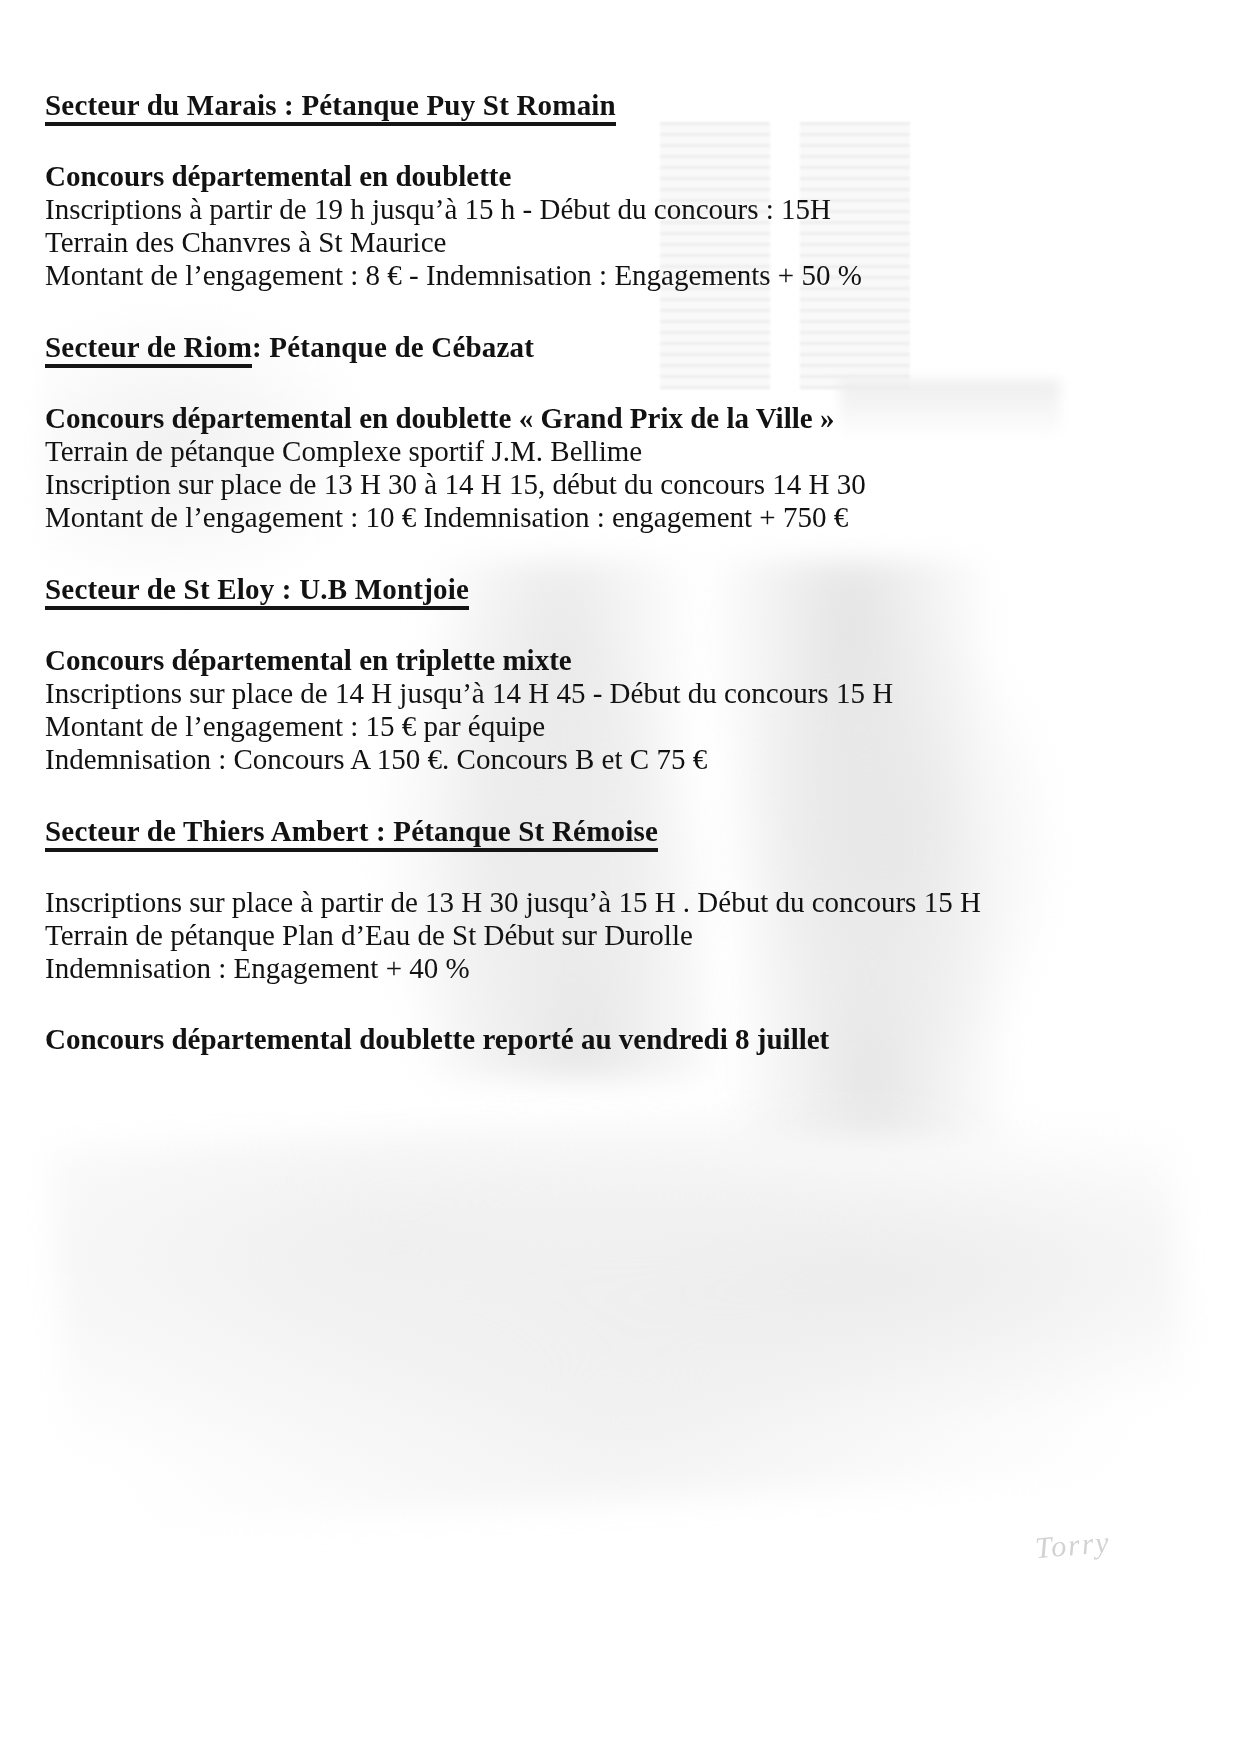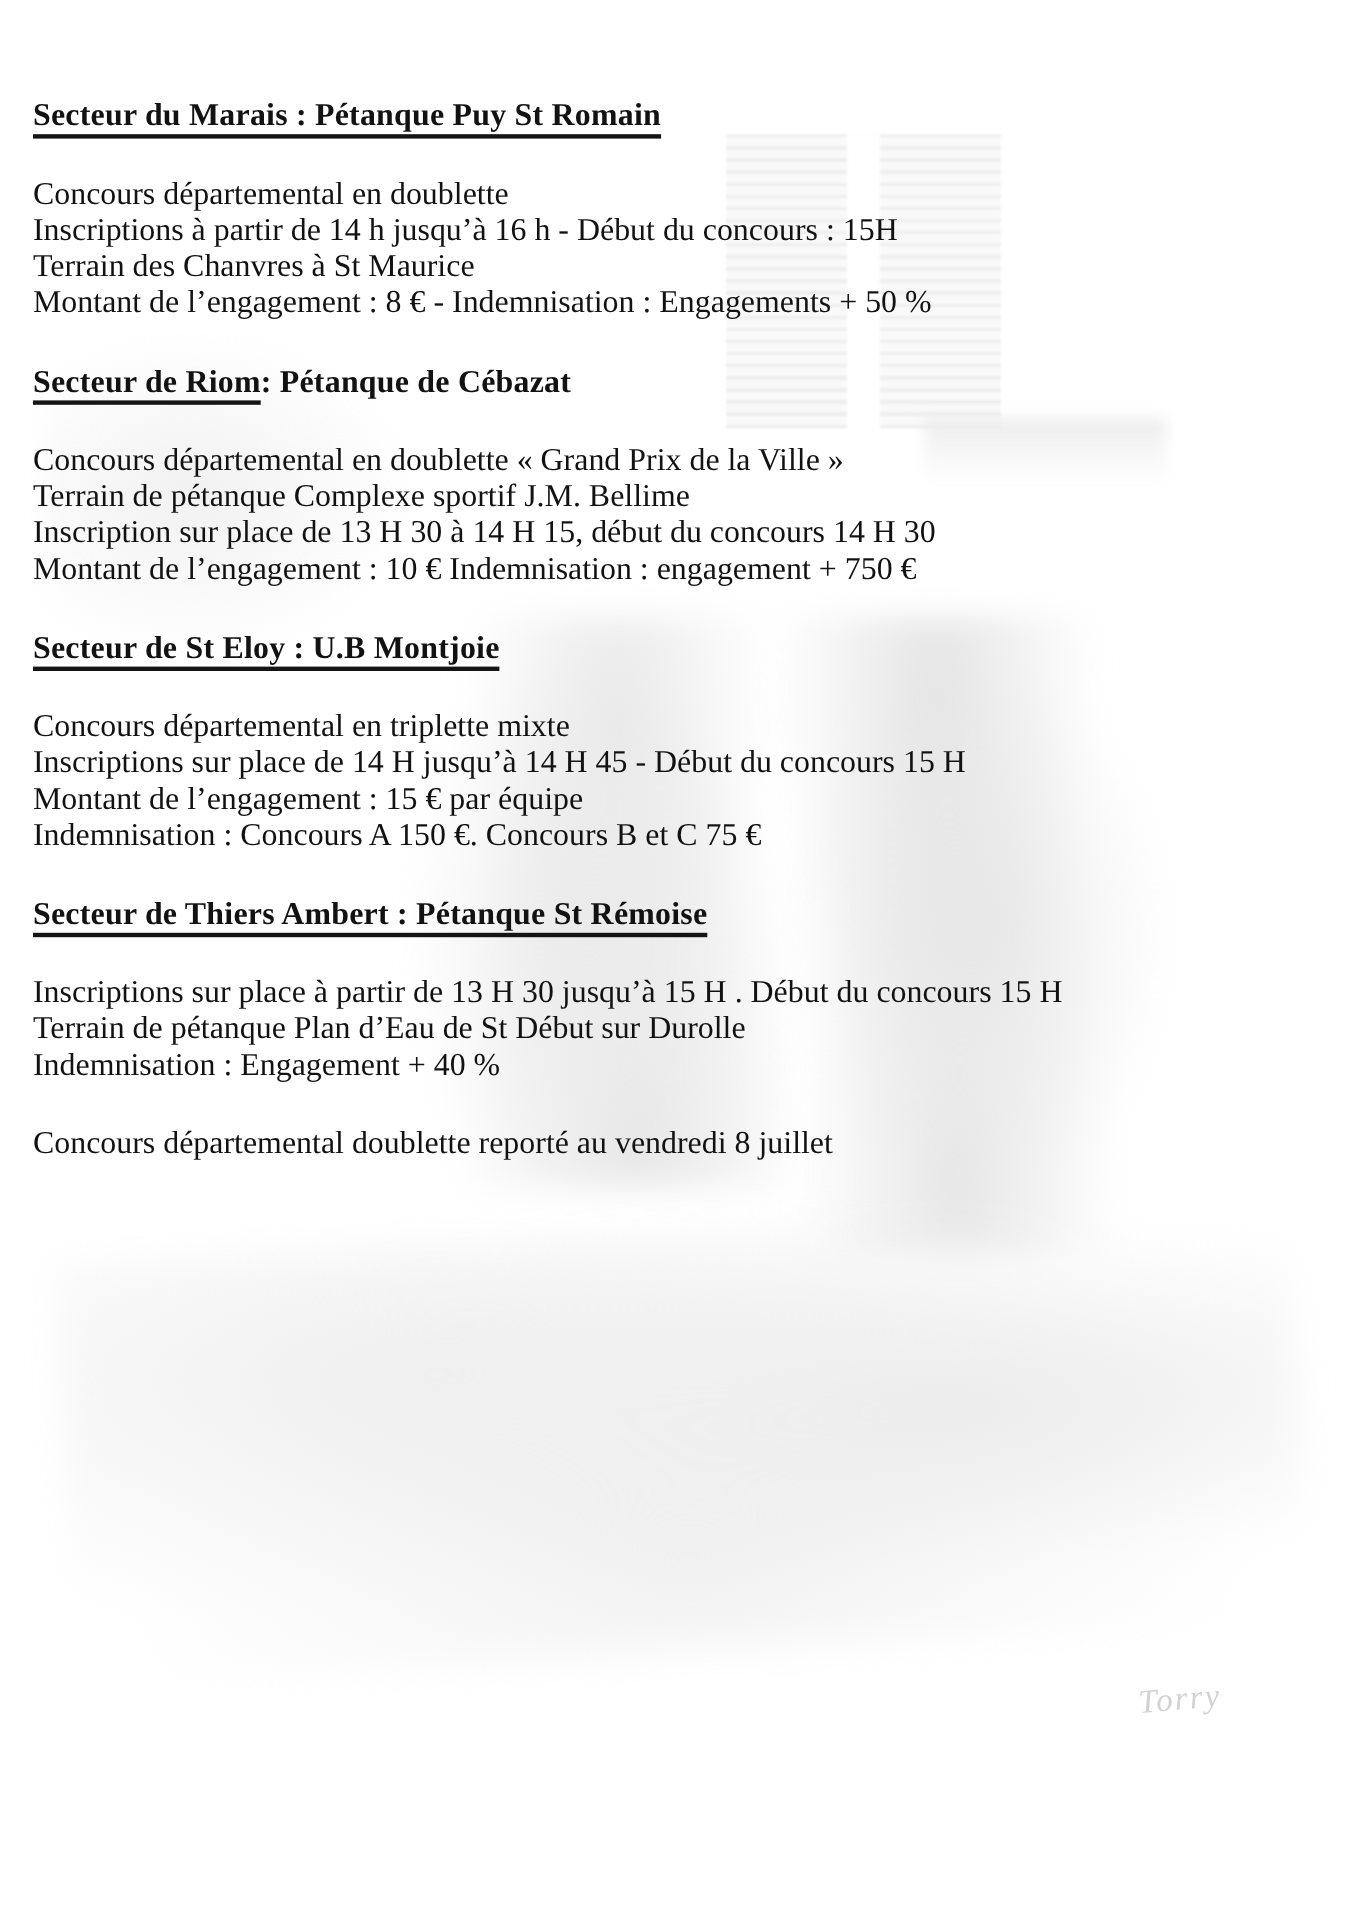--- a/index.html
+++ b/index.html
@@ -75,36 +75,36 @@
     transform: rotate(-5deg);
     letter-spacing: 2px;
   }
 
   
   .page {
     position: relative;
     z-index: 1;
     padding: 88px 36px 0 30px;
   }
-  .section { margin: 0 0 38px 0; }
+  .section { margin: 0 0 38px 15px; }
   .sec-heading {
     margin: 0 0 38px 0;
     font-size: 29px;
     font-weight: bold;
     line-height: 34px;
     letter-spacing: 0.2px;
   }
   .sec-heading .u {
     border-bottom: 4px solid #151515;
     padding-bottom: 1px;
   }
   .subtitle {
     margin: 0;
     font-size: 29px;
-    font-weight: normal;
+    font-weight: bold;
     line-height: 33px;
   }
   .line {
     margin: 0;
     font-size: 29px;
     line-height: 33px;
   }
 </style>
 </head>
 <body>
@@ -117,21 +117,21 @@
   <div class="wm wm-figure-right"></div>
   <div class="wm wm-ground"></div>
   <div class="wm wm-signature">Torry</div>
 </div>
 
 <div class="page">
 
   <div class="section">
     <h2 class="sec-heading"><span class="u">Secteur du Marais : Pétanque Puy St Romain</span><span></span></h2>
     <p class="subtitle">Concours départemental en doublette</p>
-    <p class="line">Inscriptions à partir de 14 h jusqu’à 16 h - Début du concours : 15H</p>
+    <p class="line">Inscriptions à partir de 19 h jusqu’à 15 h - Début du concours : 15H</p>
     <p class="line">Terrain des Chanvres à St Maurice</p>
     <p class="line">Montant de l’engagement : 8 €  - Indemnisation : Engagements + 50 %</p>
   </div>
 
   <div class="section">
     <h2 class="sec-heading"><span class="u">Secteur de Riom</span><span>: Pétanque de Cébazat</span></h2>
     <p class="subtitle">Concours départemental en doublette « Grand Prix de la Ville »</p>
     <p class="line">Terrain de pétanque Complexe sportif J.M. Bellime</p>
     <p class="line">Inscription sur place de 13 H 30 à 14 H 15, début du concours 14 H 30</p>
     <p class="line">Montant de l’engagement : 10 € Indemnisation : engagement + 750 €</p>

